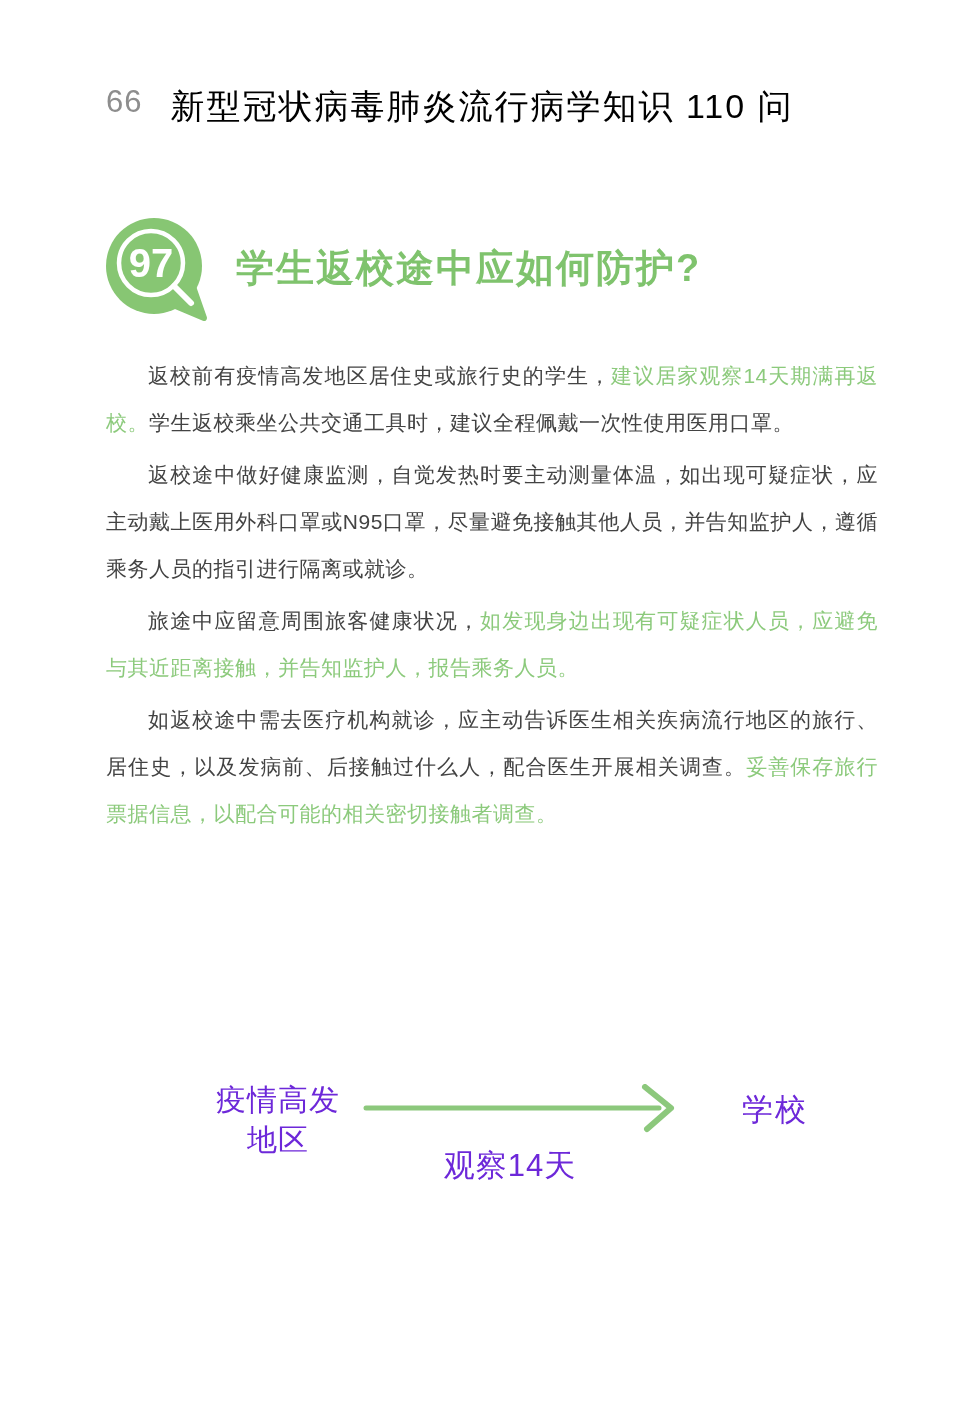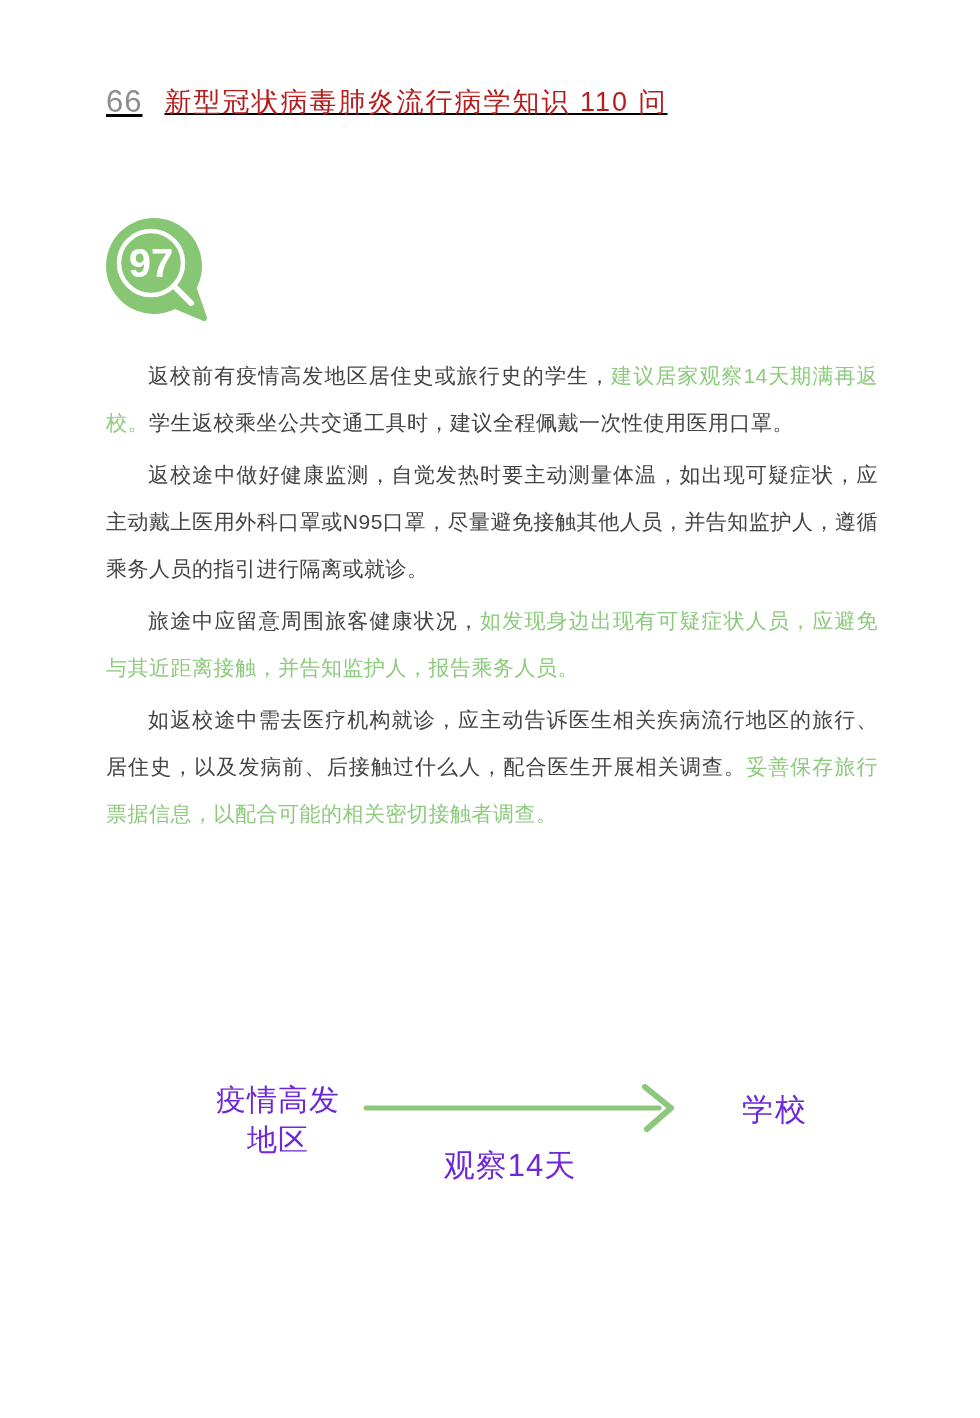--- a/index.html
+++ b/index.html
@@ -13,32 +13,32 @@
     overflow: hidden;
   }
 
   
   .running-header {
     position: absolute;
     left: 106px;
     top: 84px;
     display: flex;
     align-items: flex-start;
-    gap: 22px;
-    text-decoration: underline;
+    gap: 6px;
   }
   .page-number {
     font-size: 31px;
     color: #8d8d8d;
     letter-spacing: 1px;
   }
   .book-title {
-    font-size: 27px;
-    color: #b91c1c;
+    font-size: 34px;
+    color: #000000;
     letter-spacing: 2px;
+    margin-left: 22px;
   }
 
   
   .question-badge {
     position: absolute;
     left: 106px;
     top: 218px;
     width: 104px;
     height: 106px;
   }
@@ -113,20 +113,21 @@
   </div>
 
   <svg class="question-badge" viewBox="0 0 104 106">
     <polygon points="60,84 98,100 84,60" fill="#87c673" stroke="#87c673" stroke-width="6" stroke-linejoin="round"></polygon>
     <circle cx="48" cy="48" r="48" fill="#87c673"></circle>
     <circle cx="45" cy="45" r="32" fill="none" stroke="#ffffff" stroke-width="4.5"></circle>
     <line x1="68" y1="68" x2="85" y2="85" stroke="#ffffff" stroke-width="6" stroke-linecap="round"></line>
     <text x="45" y="59" text-anchor="middle" font-size="40" font-weight="bold" fill="#ffffff">97</text>
   </svg>
 
+  <h1 class="question-title">学生返校途中应如何防护?</h1>
 
   <div class="body-text">
     <p><span>返校前有疫情高发地区居住史或旅行史的学生，</span><span class="hl">建议居家观察14天期满再返校。</span><span>学生返校乘坐公共交通工具时，建议全程佩戴一次性使用医用口罩。</span></p>
     <p><span>返校途中做好健康监测，自觉发热时要主动测量体温，如出现可疑症状，应主动戴上医用外科口罩或N95口罩，尽量避免接触其他人员，并告知监护人，遵循乘务人员的指引进行隔离或就诊。</span></p>
     <p><span>旅途中应留意周围旅客健康状况，</span><span class="hl">如发现身边出现有可疑症状人员，应避免与其近距离接触，并告知监护人，报告乘务人员。</span></p>
     <p><span>如返校途中需去医疗机构就诊，应主动告诉医生相关疾病流行地区的旅行、居住史，以及发病前、后接触过什么人，配合医生开展相关调查。</span><span class="hl">妥善保存旅行票据信息，以配合可能的相关密切接触者调查。</span></p>
   </div>
 
   <div class="diagram">
     <div class="diagram-from">

